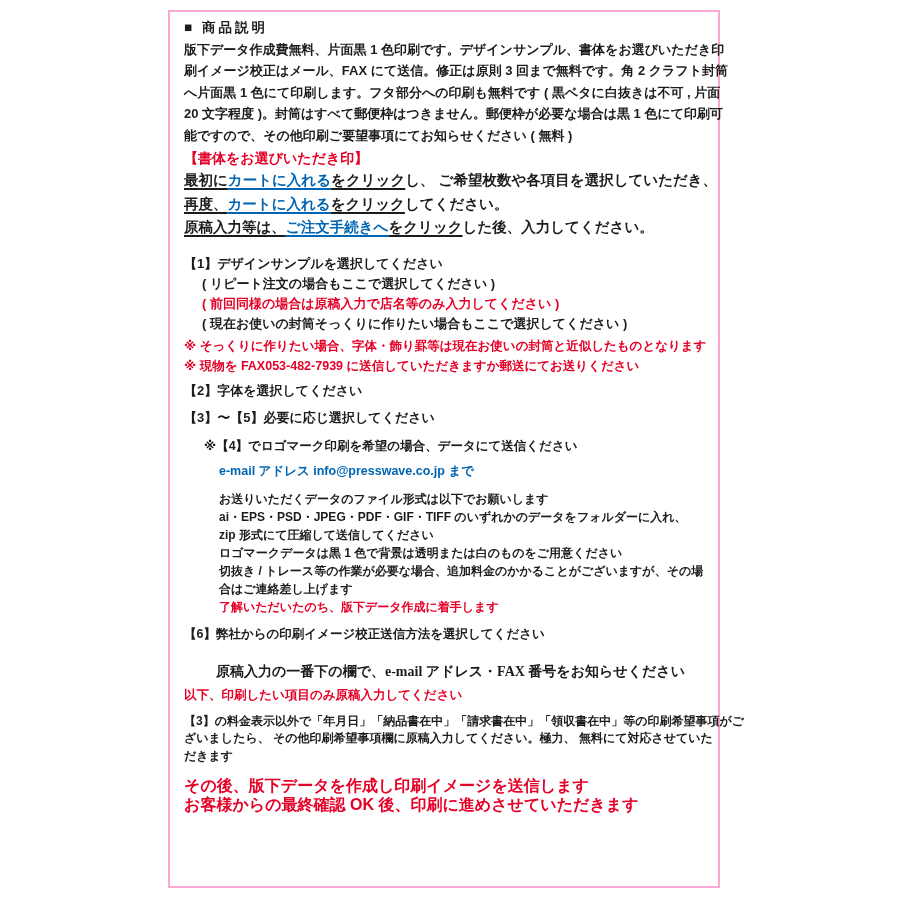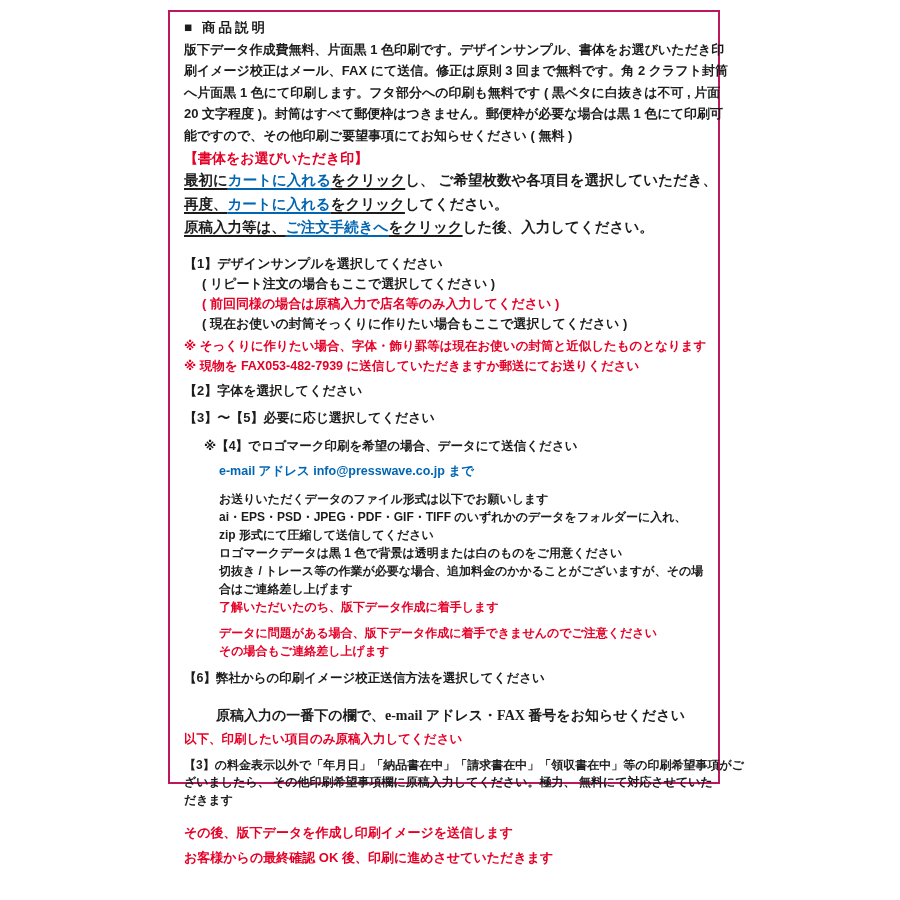--- a/index.html
+++ b/index.html
@@ -6,22 +6,22 @@
   body {
     width: 900px; height: 900px;
     background: #ffffff;
     font-family: "Liberation Sans", "DejaVu Sans", sans-serif;
     font-weight: bold;
     color: #1c1c1c;
   }
   .panel {
     position: absolute;
     left: 168px; top: 10px;
-    width: 552px; height: 774px;
-    border: 2px solid #be185d;
+    width: 552px; height: 878px;
+    border: 2px solid #f9a8d4;
     box-sizing: border-box;
     padding: 5px 0 0 14px;
     background: #ffffff;
   }
   .blk { white-space: pre; }
   .red  { color: #e50027; }
   .blue { color: #0066b3; }
 
   .desc-heading { font-size: 13.5px; line-height: 21.5px; letter-spacing: 3px; }
   .desc-body    { font-size: 13px;   line-height: 21.5px; }
@@ -47,21 +47,21 @@
   .email-line { margin-top: 8px;  font-size: 12.5px; line-height: 17px; padding-left: 35px; }
   .file-block { margin-top: 10px; font-size: 12px; padding-left: 35px; }
   .file-block > div { line-height: 18px; white-space: pre; }
   .warn-block { margin-top: 8px; font-size: 12px; line-height: 18px; padding-left: 35px; }
 
   .step6-title { margin-top: 10px; font-size: 12.5px; line-height: 17px; }
   .step6-note  { margin-top: 20px; font-size: 14px; line-height: 17px; padding-left: 32px; font-family: Liberation Serif, serif; }
   .input-note  { margin-top: 7px;  font-size: 12.5px; line-height: 17px; }
 
   .fee-block   { margin-top: 9px;  font-size: 12px; line-height: 17.5px; }
-  .final-block { margin-top: 11px; font-size: 13px; line-height: 25px; }
+  .final-block { margin-top: 11px; font-size: 16px; line-height: 19px; }
 </style>
 </head>
 <body>
 
 <div class="panel">
 
   <div class="blk desc-heading">■ 商品説明</div>
   <div class="blk desc-body">版下データ作成費無料、片面黒 1 色印刷です。デザインサンプル、書体をお選びいただき印
 刷イメージ校正はメール、FAX にて送信。修正は原則 3 回まで無料です。角 2 クラフト封筒
 へ片面黒 1 色にて印刷します。フタ部分への印刷も無料です ( 黒ベタに白抜きは不可 , 片面
@@ -95,22 +95,20 @@
   <div class="file-block">
     <div>お送りいただくデータのファイル形式は以下でお願いします
 ai・EPS・PSD・JPEG・PDF・GIF・TIFF のいずれかのデータをフォルダーに入れ、
 zip 形式にて圧縮して送信してください
 ロゴマークデータは黒 1 色で背景は透明または白のものをご用意ください
 切抜き / トレース等の作業が必要な場合、追加料金のかかることがございますが、その場
 合はご連絡差し上げます</div>
     <div class="red">了解いただいたのち、版下データ作成に着手します</div>
   </div>
 
-  <div class="blk warn-block red">データに問題がある場合、版下データ作成に着手できませんのでご注意ください
-その場合もご連絡差し上げます</div>
 
   <div class="blk step6-title">【6】弊社からの印刷イメージ校正送信方法を選択してください</div>
   <div class="blk step6-note">原稿入力の一番下の欄で、e-mail アドレス・FAX 番号をお知らせください</div>
 
   <div class="blk input-note red">以下、印刷したい項目のみ原稿入力してください</div>
   <div class="blk fee-block">【3】の料金表示以外で「年月日」「納品書在中」「請求書在中」「領収書在中」等の印刷希望事項がご
 ざいましたら、 その他印刷希望事項欄に原稿入力してください。極力、 無料にて対応させていた
 だきます</div>
   <div class="blk final-block red">その後、版下データを作成し印刷イメージを送信します
 お客様からの最終確認 OK 後、印刷に進めさせていただきます</div>

